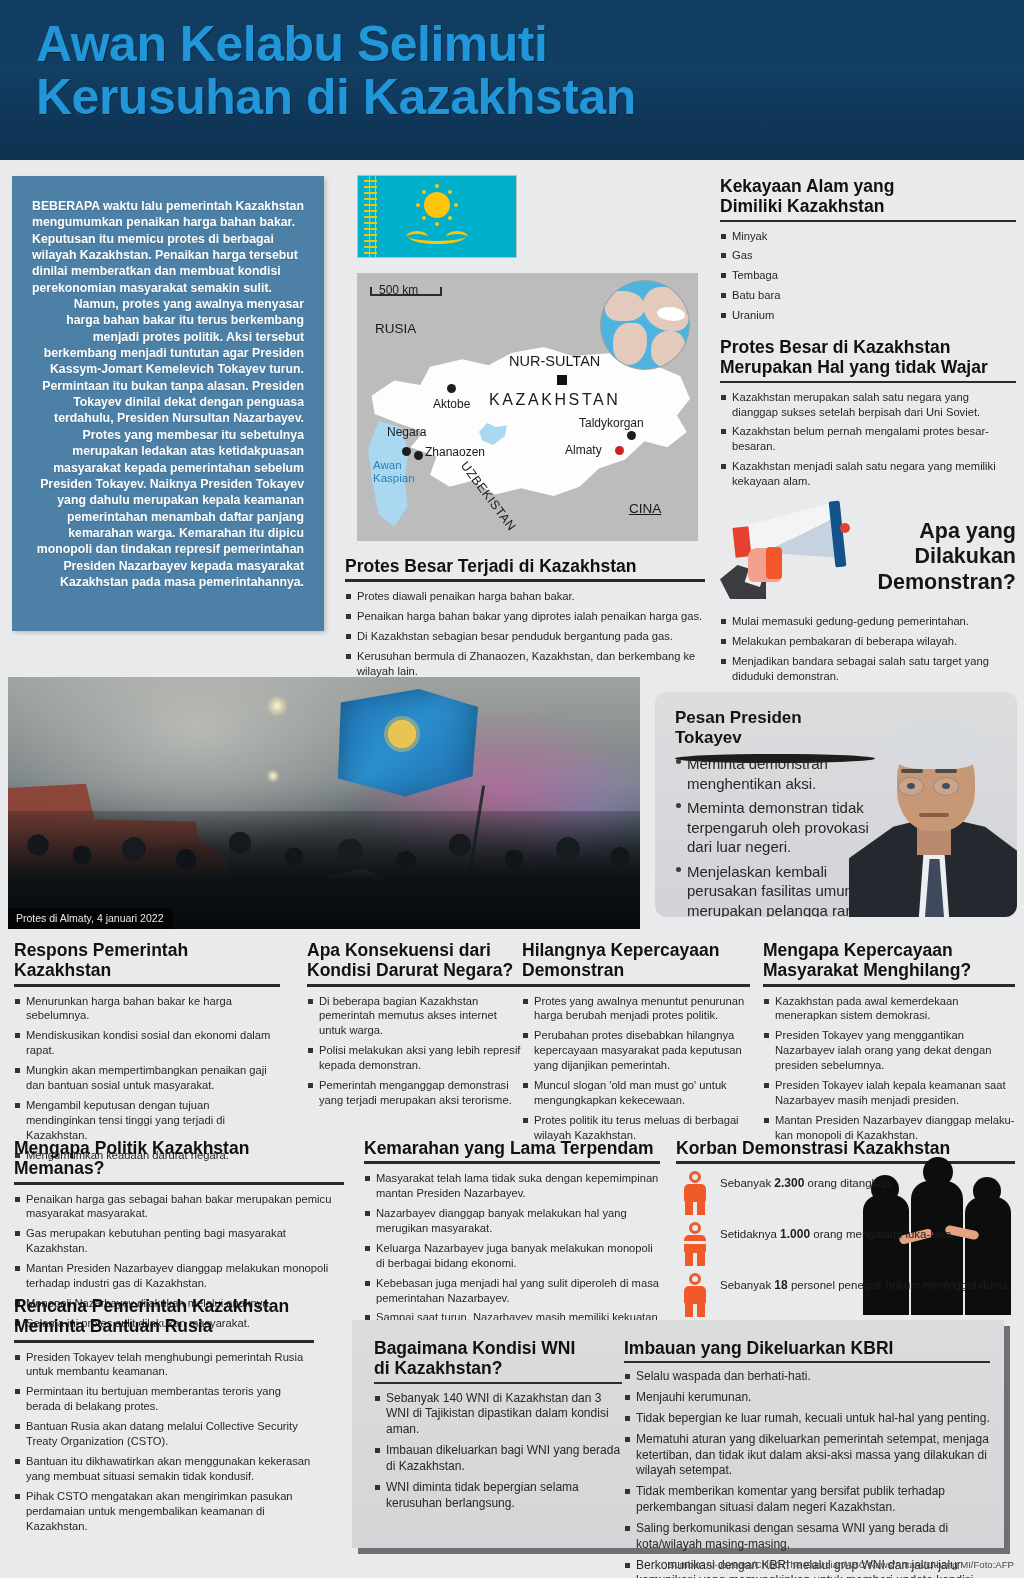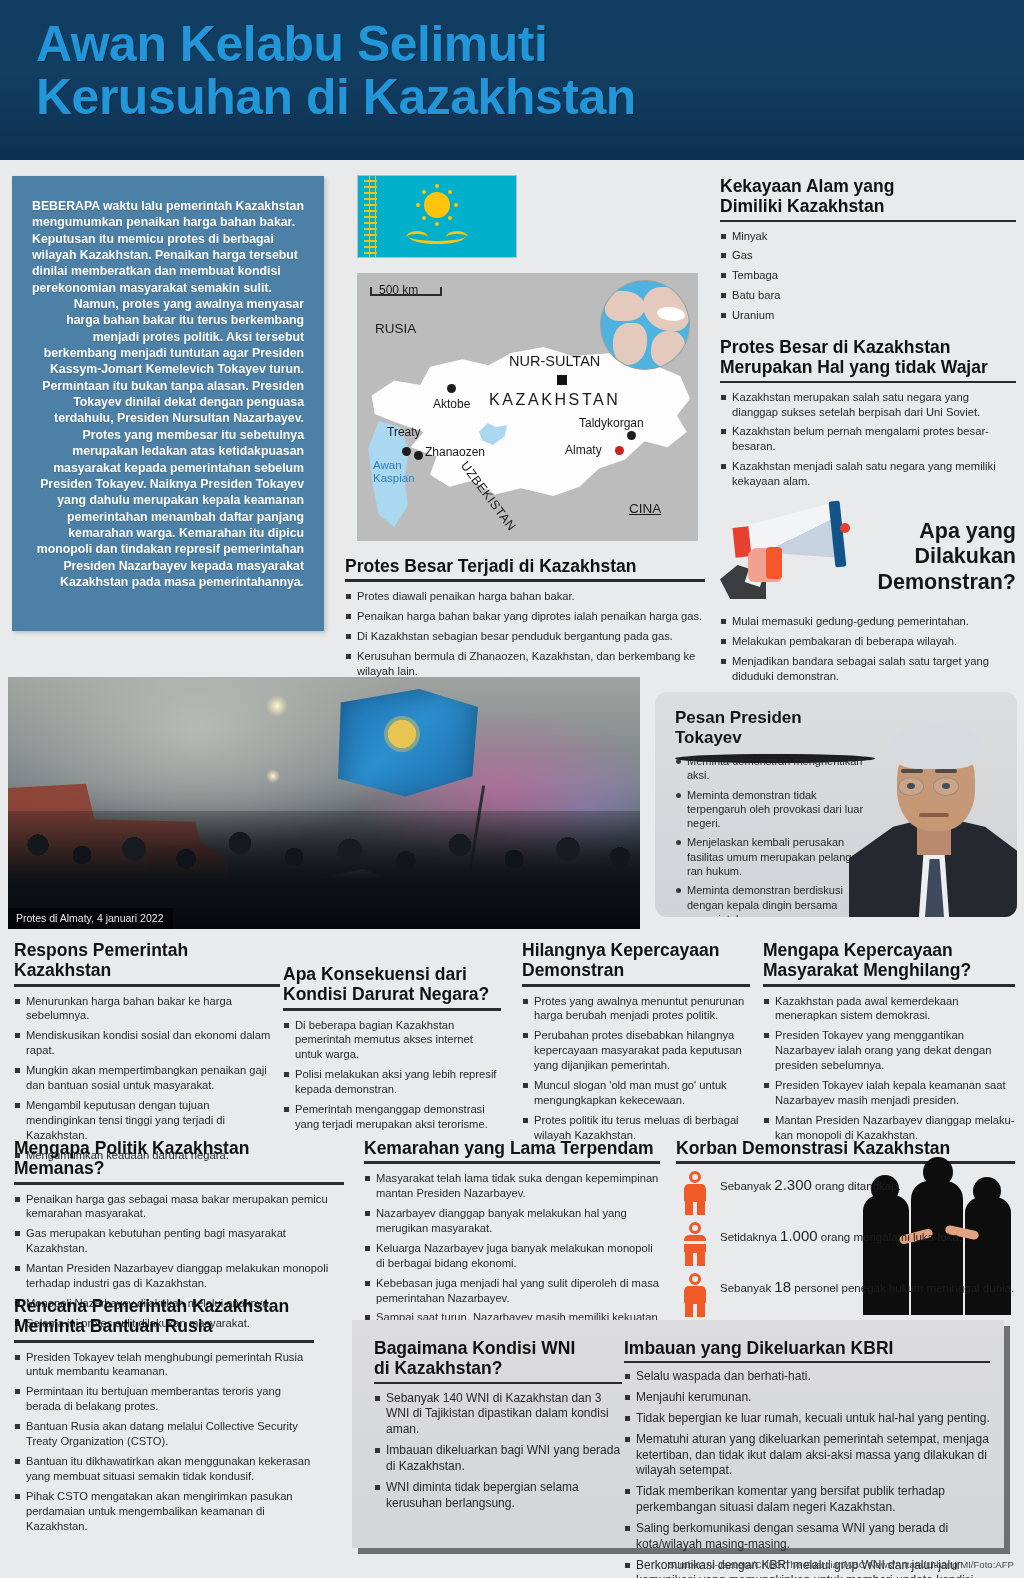--- a/index.html
+++ b/index.html
@@ -322,21 +322,21 @@
     width: 362px; height: 225px;
     background: linear-gradient(180deg,#dcdddf,#d2d3d6);
     border-radius: 12px;
     overflow:hidden;
   }
   .tokcard .tt {
     position:absolute; left:20px; top:16px; width:200px;
     font-size:17px; font-weight:bold; line-height:1.2; color:#141414;
   }
   .tokcard ul { position:absolute; left:20px; top:62px; width:200px; }
-  .tokcard ul > li { font-size:11px; line-height:1.3; margin-bottom:5px; }
+  .tokcard ul > li { font-size:15px; line-height:1.3; margin-bottom:5px; }
   .tokcard ul > li::before { border-radius:50%; background:#3a3a3a; }
   .portrait {
     position:absolute; right:-4px; bottom:0; width:178px; height:210px;
   }
   .portrait .suit {
     position:absolute; left:6px; bottom:0; width:170px; height:98px;
     background:#25282e;
     clip-path: polygon(0% 40%, 26% 8%, 44% 0%, 60% 0%, 80% 8%, 100% 34%, 100% 100%, 0% 100%);
   }
   .portrait .shirt {
@@ -377,21 +377,21 @@
   .portrait .eye2 { left:99px; }
   .portrait .mouth {
     position:absolute; left:76px; top:106px; width:30px; height:4px;
     background:#8d5c48; border-radius:3px;
   }
 
   
   .row4 { position:absolute; top:940px; left:0; width:1024px; height:180px; }
   .row4 .col { position:absolute; top:0; }
   .c1 { left:14px;  width:266px; }
-  .c2 { left:283px; width:218px;margin-top:24px; }
+  .c2 { left:307px; width:218px; }
   .c3 { left:522px; width:228px; }
   .c4 { left:763px; width:252px; }
 
   
   .row5 { position:absolute; top:1138px; left:0; width:1024px; }
   .r5a { position:absolute; left:14px;  top:0; width:330px; }
   .r5b { position:absolute; left:364px; top:0; width:296px; }
   .r5c { position:absolute; left:676px; top:0; width:339px; }
 
   
@@ -410,21 +410,21 @@
   }
   .pic .leg1, .pic .leg2 {
     position:absolute; top:31px; width:8px; height:13px; background:#f05a28;
   }
   .pic .leg1 { left:3px; }
   .pic .leg2 { left:15px; }
   .pic .band {
     position:absolute; left:2px; top:19px; width:22px; height:3px; background:#e9eaec;
   }
   .castxt { font-size:11.5px; line-height:1.36; color:#1f1f1f; padding-top:4px; }
-  .castxt b { font-weight: normal; font-size:15px; }
+  .castxt b { font-weight: bold; font-size:12px; }
   .silh {
     position:absolute; right:2px; top:4px; width:150px; height:140px;
   }
   .silh .p {
     position:absolute; bottom:0; background:#0d0d0d;
   }
   .silh .pa { left:0;   width:46px; height:120px; border-radius:16px 16px 0 0; }
   .silh .pb { left:48px; width:52px; height:134px; border-radius:18px 18px 0 0; }
   .silh .pc { left:102px; width:46px; height:118px; border-radius:16px 16px 0 0; }
   .silh .h {
@@ -492,21 +492,21 @@
     <div class="mlbl scalelbl" style="left:22px;top:10px;">500 km</div>
 
     <div class="mlbl country" style="left:18px;top:48px;">RUSIA</div>
     <div class="mlbl big" style="left:132px;top:118px;">KAZAKHSTAN</div>
     <div class="mlbl cap" style="left:152px;top:80px;">NUR-SULTAN</div>
     <div class="sq-cap" style="left:200px;top:102px;"></div>
 
     <div class="mlbl" style="left:76px;top:124px;text-align:right;">Aktobe</div>
     <div class="dot" style="left:90px;top:111px;"></div>
 
-    <div class="mlbl" style="left:30px;top:152px;">Treaty</div>
+    <div class="mlbl" style="left:30px;top:152px;">Negara</div>
     <div class="dot" style="left:45px;top:174px;"></div>
 
     <div class="mlbl" style="left:68px;top:172px;">Zhanaozen</div>
     <div class="dot" style="left:57px;top:178px;"></div>
 
     <div class="mlbl" style="left:222px;top:143px;">Taldykorgan</div>
     <div class="dot" style="left:270px;top:158px;"></div>
 
     <div class="mlbl" style="left:208px;top:170px;">Almaty</div>
     <div class="dot red" style="left:258px;top:173px;"></div>
@@ -680,21 +680,21 @@
       <li>Mantan Presiden Nazarbayev dianggap melaku-kan monopoli di Kazakhstan.</li>
     </ul>
   </div>
 </div>
 
 <div class="row5">
 
   <div class="r5a">
     <div class="sec-title">Mengapa Politik Kazakhstan Memanas?</div>
     <ul class="sq">
-      <li>Penaikan harga gas sebagai masa bakar merupakan pemicu kemarahan masyarakat.</li>
+      <li>Penaikan harga gas sebagai bahan bakar merupakan pemicu masyarakat masyarakat.</li>
       <li>Gas merupakan kebutuhan penting bagi masyarakat Kazakhstan.</li>
       <li>Mantan Presiden Nazarbayev dianggap melakukan monopoli terhadap industri gas di Kazakhstan.</li>
       <li>Monopoli Nazarbayev dilakukan melalui anaknya.</li>
       <li>Selama ini protes sulit dilakukan masyarakat.</li>
     </ul>
   </div>
 
   <div class="r5b">
     <div class="sec-title">Kemarahan yang Lama Terpendam</div>
     <ul class="sq">

